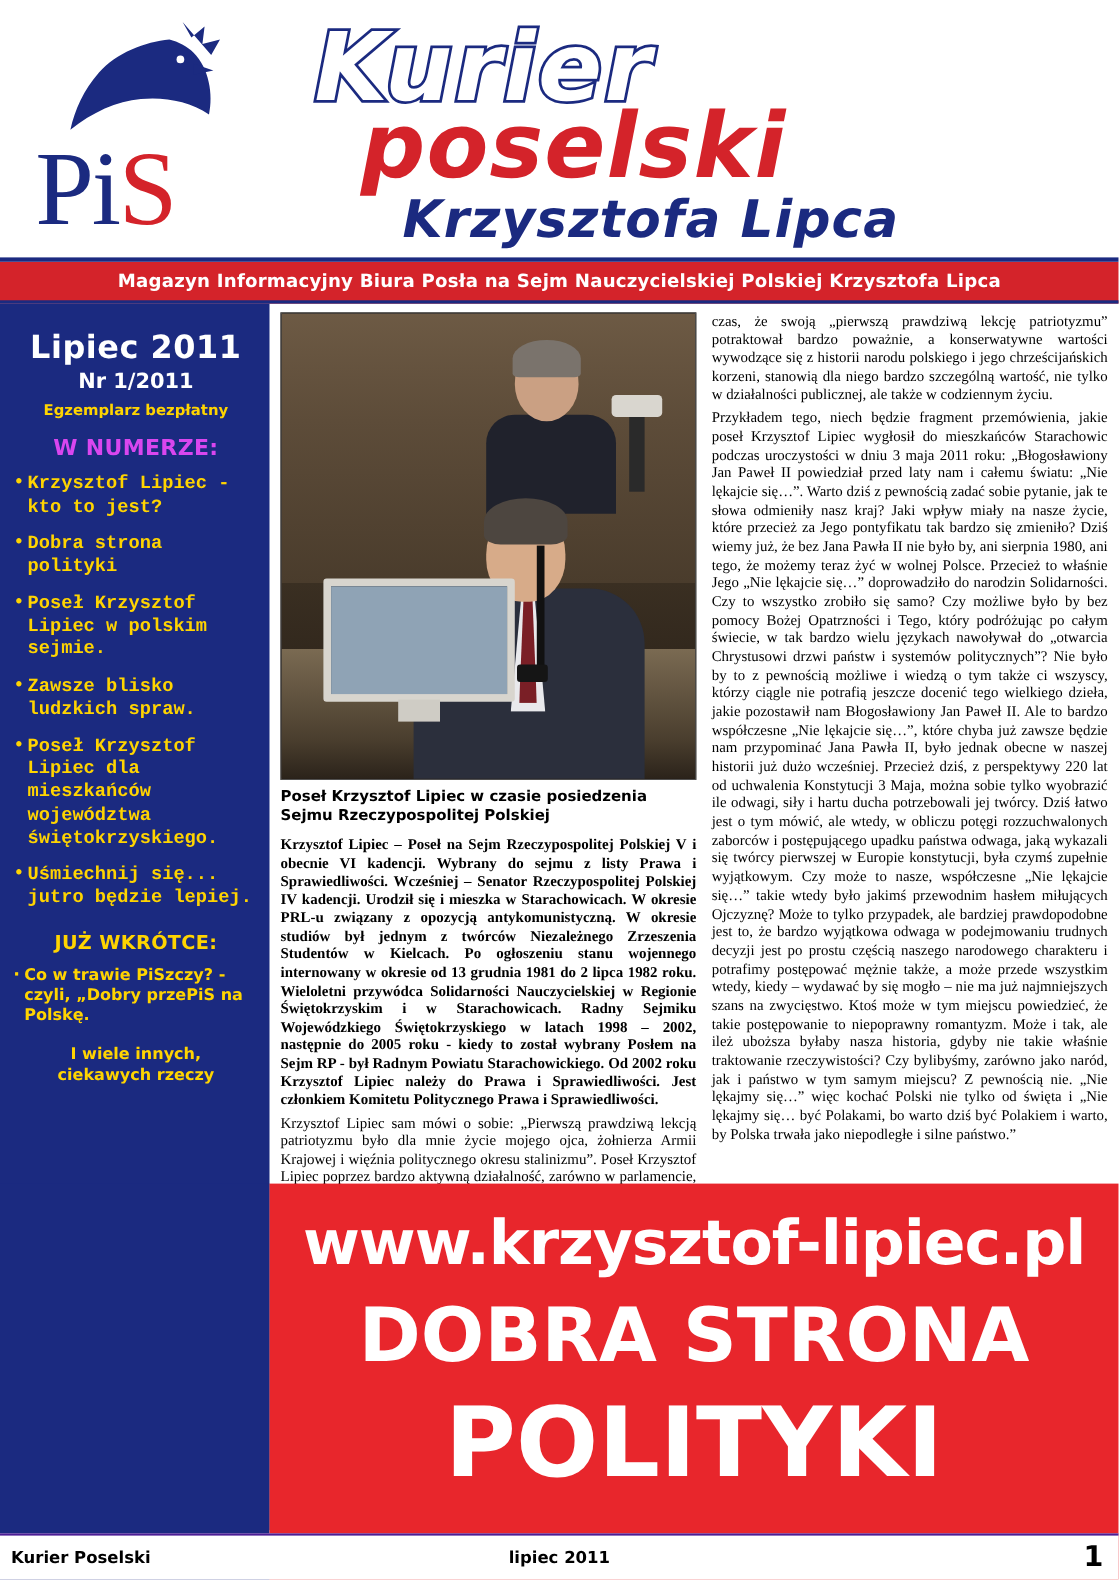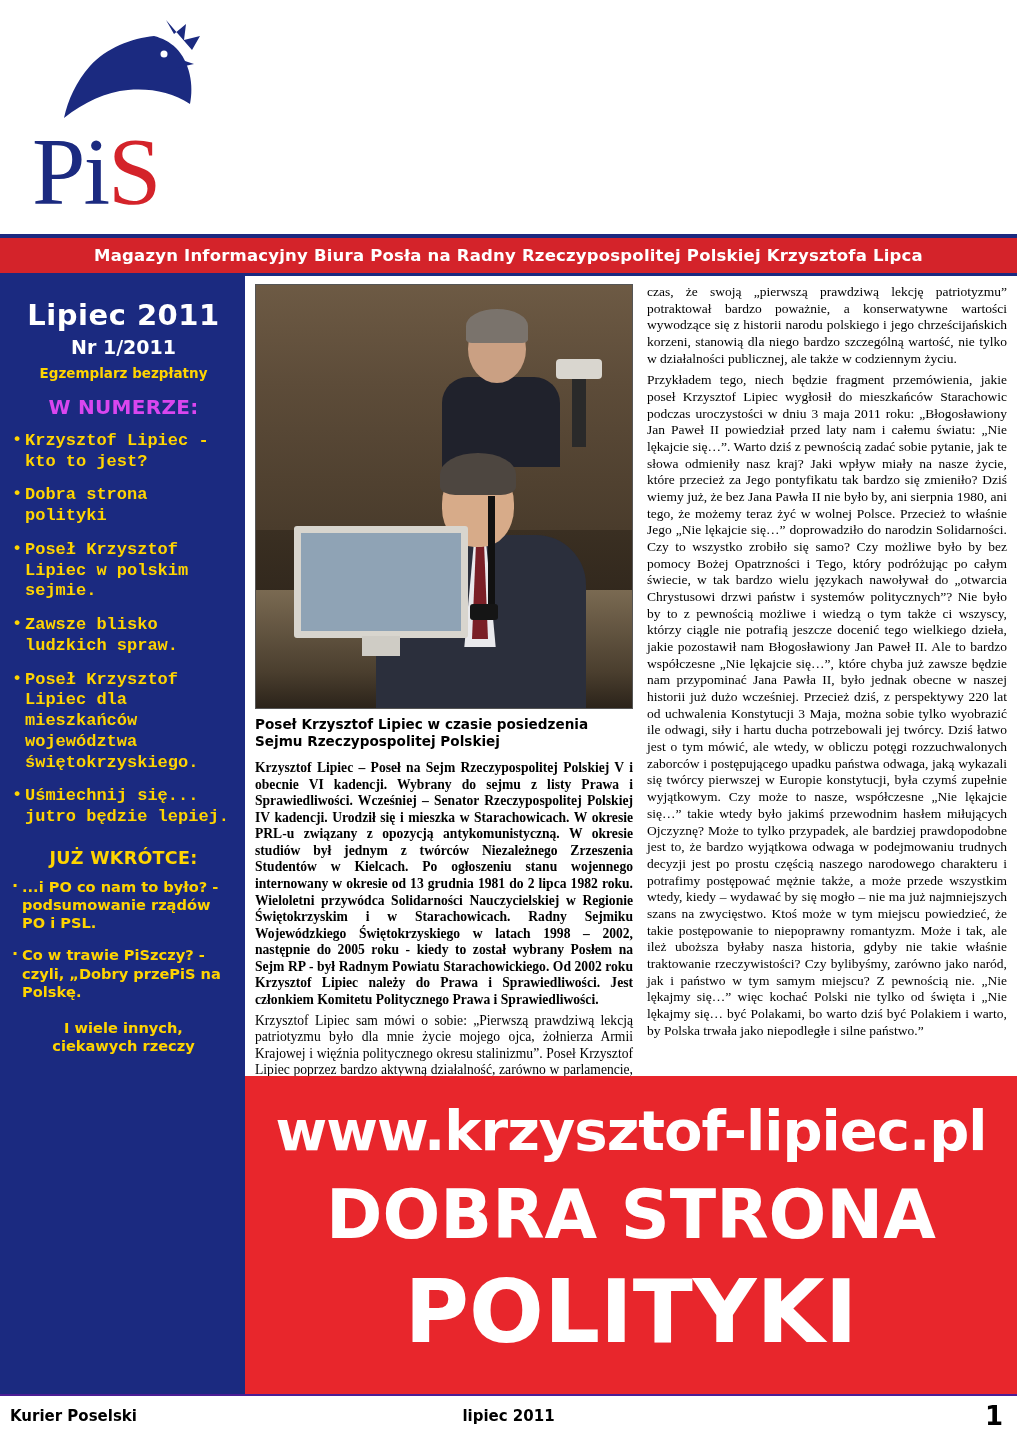--- a/index.html
+++ b/index.html
@@ -387,42 +387,46 @@
   <div class="logo-box">
     <svg class="eagle" viewBox="0 0 170 115">
       <path d="M112 6 L120 20 L132 10 L130 26 L146 22 L138 36 Z" fill="#1b2a80"></path>
       <path d="M100 22 C78 24 52 34 36 52 C22 68 14 86 10 104 C30 88 52 78 74 76 C96 74 118 78 136 90 C140 72 136 48 122 34 C116 28 108 24 100 22 Z" fill="#1b2a80"></path>
       <circle cx="110" cy="40" r="3.5" fill="#ffffff"></circle>
       <path d="M122 44 L140 50 L122 54 Z" fill="#1b2a80"></path>
     </svg>
     <div class="pis-text"><span>Pi</span><span class="red">S</span></div>
   </div>
 
+  <div class="title-wrap">
+    <div class="t-kurier">Kurier</div>
+    <div class="t-poselski">poselski</div>
+    <div class="t-krzysztofa">Krzysztofa Lipca</div>
+  </div>
 </div>
 
-<div class="red-banner">Magazyn Informacyjny Biura Posła na Radny Rzeczypospolitej Polskiej Krzysztofa Lipca</div>
+<div class="red-banner">Magazyn Informacyjny Biura Posła na Sejm Nauczycielskiej Polskiej Krzysztofa Lipca</div>
 
 <div class="content">
 
   <div class="col-left">
     <div class="issue-date">Lipiec 2011</div>
     <div class="issue-no">Nr 1/2011</div>
     <div class="issue-free">Egzemplarz bezpłatny</div>
     <div class="in-issue">W NUMERZE:</div>
     <ul class="toc">
       <li>Krzysztof Lipiec - kto to jest?</li>
       <li>Dobra strona polityki</li>
       <li>Poseł Krzysztof Lipiec w polskim sejmie.</li>
       <li>Zawsze blisko ludzkich spraw.</li>
       <li>Poseł Krzysztof Lipiec dla mieszkańców województwa świętokrzyskiego.</li>
       <li>Uśmiechnij się... jutro będzie lepiej.</li>
     </ul>
     <div class="soon-title">JUŻ WKRÓTCE:</div>
     <ul class="soon">
-      <li>...i PO co nam to było? - podsumowanie rządów PO i PSL.</li>
       <li>Co w trawie PiSzczy? - czyli, „Dobry przePiS na Polskę.</li>
     </ul>
     <div class="many-more" style="white-space:pre-line;">I wiele innych,
 ciekawych rzeczy</div>
   </div>
 
   <div class="col-mid">
     <div class="photo-frame">
       <div class="ph-wall"></div>
       <div class="ph-wall2"></div>

